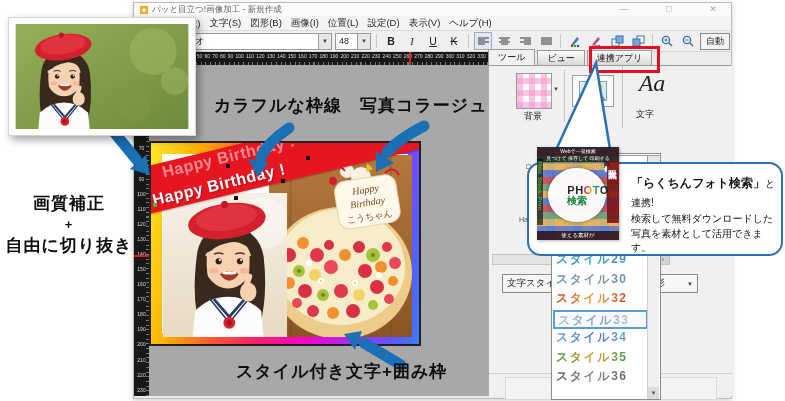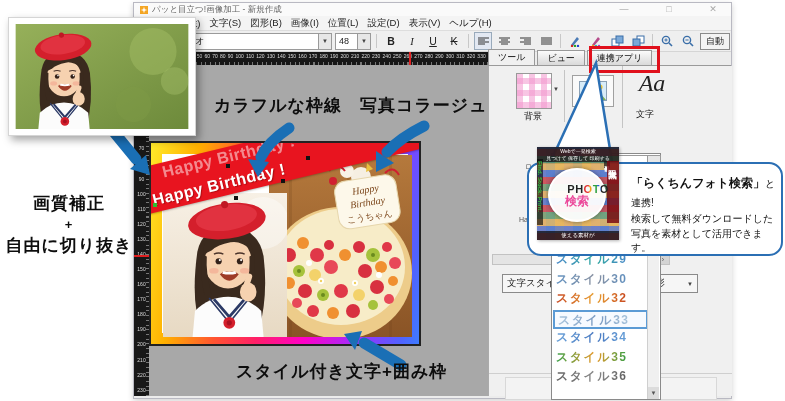--- a/index.html
+++ b/index.html
@@ -120,21 +120,21 @@
   #logo .side{position:absolute;writing-mode:vertical-rl;text-orientation:mixed;font-weight:bold;}
   #logo .left{left:0;top:12px;color:#35c040;font-size:6px;background:rgba(10,10,10,.65);padding:2px 0;height:62px;}
   #logo .right1{right:9px;top:14px;color:#fff;font-size:5px;background:rgba(20,20,25,.7);padding:1px 0;}
   #logo .right2{right:0;top:14px;color:#fff;font-size:8.5px;background:rgba(120,10,20,.85);padding:2px 0;height:58px;}
   #logo .circle{position:absolute;left:11px;top:21px;width:54px;height:50px;background:rgba(255,255,255,.94);
         border-radius:50%;border:2px solid #fff;display:flex;flex-direction:column;align-items:center;justify-content:center;
         box-shadow:0 0 4px rgba(0,0,0,.4);}
   #logo .photo{font-size:11px;font-weight:bold;letter-spacing:.5px;
         background-image:linear-gradient(90deg,#222 0 38%,#e03030 38% 52%,#f0a020 52% 62%,#30a040 62% 72%,#3060d0 72% 82%,#222 82%);
         -webkit-background-clip:text;background-clip:text;color:#222;margin-left:22px;-webkit-text-fill-color:transparent;}
-  #logo .kensaku{font-size:12px;font-weight:bold;color:#ec4899;line-height:1;}
+  #logo .kensaku{font-size:10px;font-weight:bold;color:#15803d;line-height:1;}
   .nosel{user-select:none;}
 </style>
 </head>
 <body>
 
 <div id="stage">
 
   <svg width="0" height="0" style="position:absolute" aria-hidden="true">
     <defs>
       <linearGradient id="gGrass" x1="0" y1="0" x2="1" y2="1">

